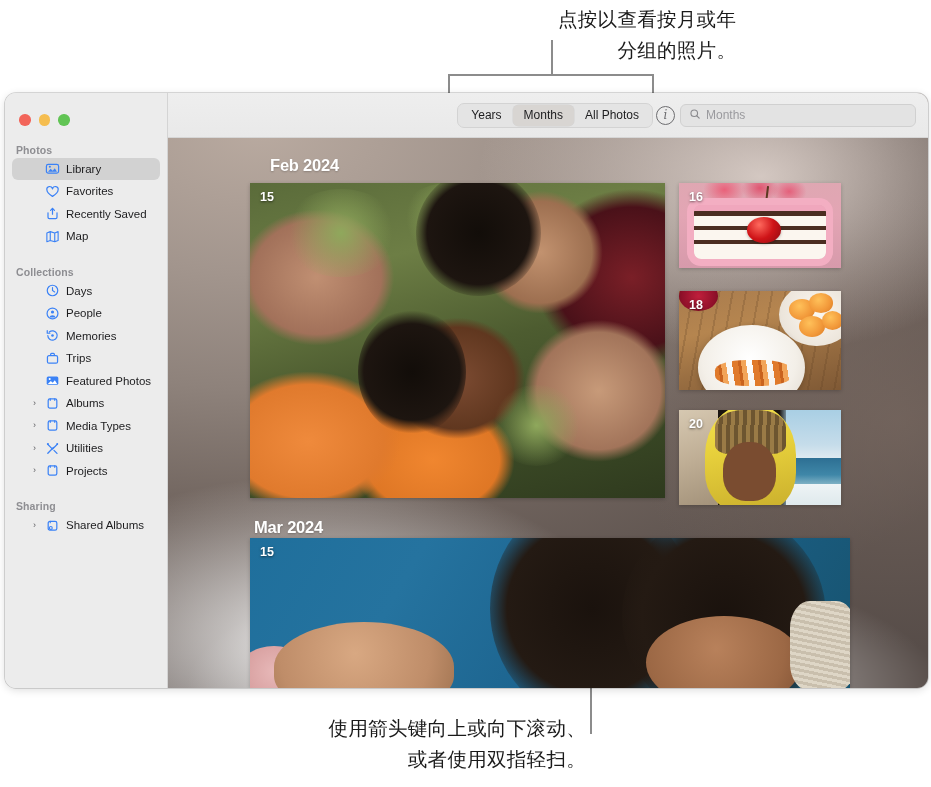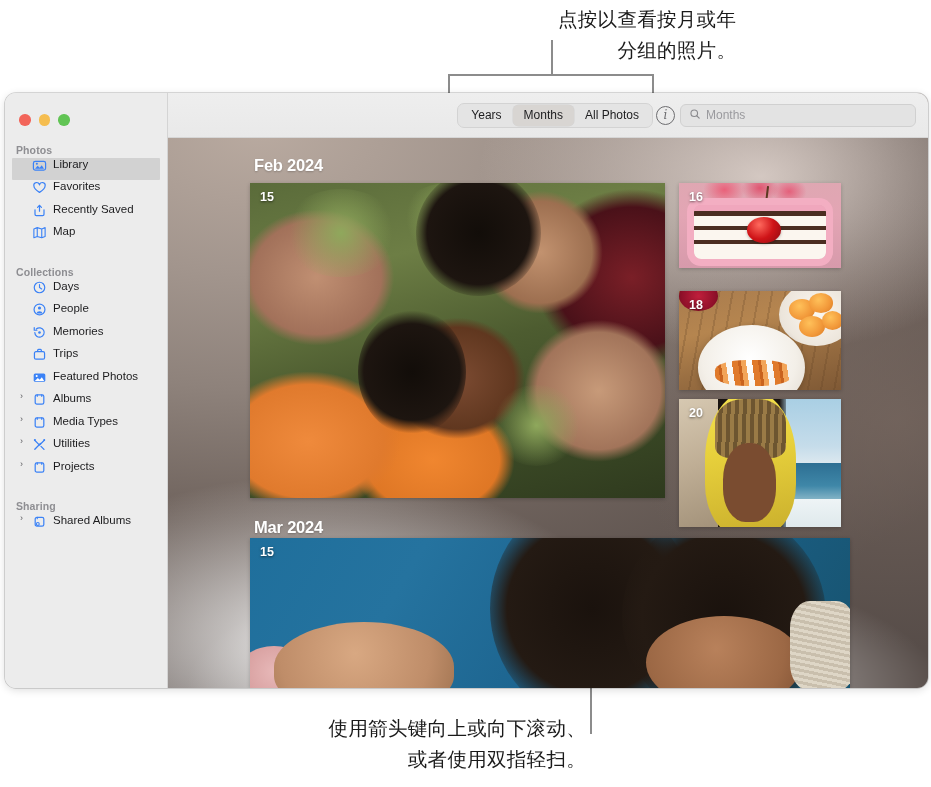--- a/index.html
+++ b/index.html
@@ -60,23 +60,23 @@
   .tl.red    { background: #f2655a; }
   .tl.yellow { background: #f5bd4f; }
   .tl.green  { background: #61c454; }
 
   .section-label {
     color: #8e8e92; font-size: 10.5px; font-weight: 600;
     padding: 0 0 2px 11px; margin-top: 18px; letter-spacing: 0.1px;
   }
   .sb-list { padding: 0 7px; }
   .sb-item {
-    display: flex; align-items: flex-start; gap: 6px;
-    height: 22.5px; padding-left: 5px;
-    border-radius: 1px; color: #1c1c1e; font-size: 11.5px;
+    display: flex; align-items: center; gap: 6px;
+    height: 22.5px; padding-left: 18px;
+    border-radius: 6px; color: #1c1c1e; font-size: 11.5px;
     position: relative; white-space: nowrap;
   }
   .sb-item.selected { background: #d2d2d2; }
   .sb-chevron {
     width: 9px; flex: 0 0 9px; color: #5b5b5f; font-size: 9px;
     display: flex; align-items: center; justify-content: center;
     line-height: 1;
   }
   .sb-chevron.empty { visibility: hidden; }
   .sb-icon {
@@ -554,21 +554,21 @@
                 <circle cx="7" cy="7" r="4.4" fill="none" stroke="#8a8a8e" stroke-width="1.5"></circle>
                 <path d="M10.4 10.4 13.6 13.6" stroke="#8a8a8e" stroke-width="1.6" stroke-linecap="round"></path>
               </svg>
           </span>
           <span id="search-placeholder">Months</span>
         </div>
       </div>
 
       <div id="grid">
 
-        <div class="month-title" style="left:86px; top:18px;">Feb 2024</div>
+        <div class="month-title" style="left:102px; top:18px;">Feb 2024</div>
 
         <div class="photo" id="photo-group" style="left:82px; top:45px; width:415px; height:315px;">
           <div class="ph-inner">
             <div class="leaf1"></div>
               <div class="leaf2"></div>
               <div class="leaf3"></div>
             <div class="hair1"></div>
               <div class="hair2"></div>
           </div>
           <div class="badge">15</div>
@@ -591,21 +591,21 @@
             <div class="orange-seg o1"></div>
               <div class="orange-seg o2"></div>
             <div class="orange-seg o3"></div>
               <div class="orange-seg o4"></div>
             <div class="plate-main"></div>
             <div class="carrots"></div>
           </div>
           <div class="badge">18</div>
         </div>
 
-        <div class="photo" id="photo-beach" style="left:511px; top:261px; width:162px; height:128px;">
+        <div class="photo" id="photo-beach" style="left:511px; top:272px; width:162px; height:95px;">
           <div class="ph-inner">
             <div class="rock"></div>
               <div class="sky"></div>
               <div class="sea"></div>
               <div class="surf"></div>
             <div class="hood"></div>
               <div class="locs"></div>
               <div class="face"></div>
           </div>
           <div class="badge">20</div>

